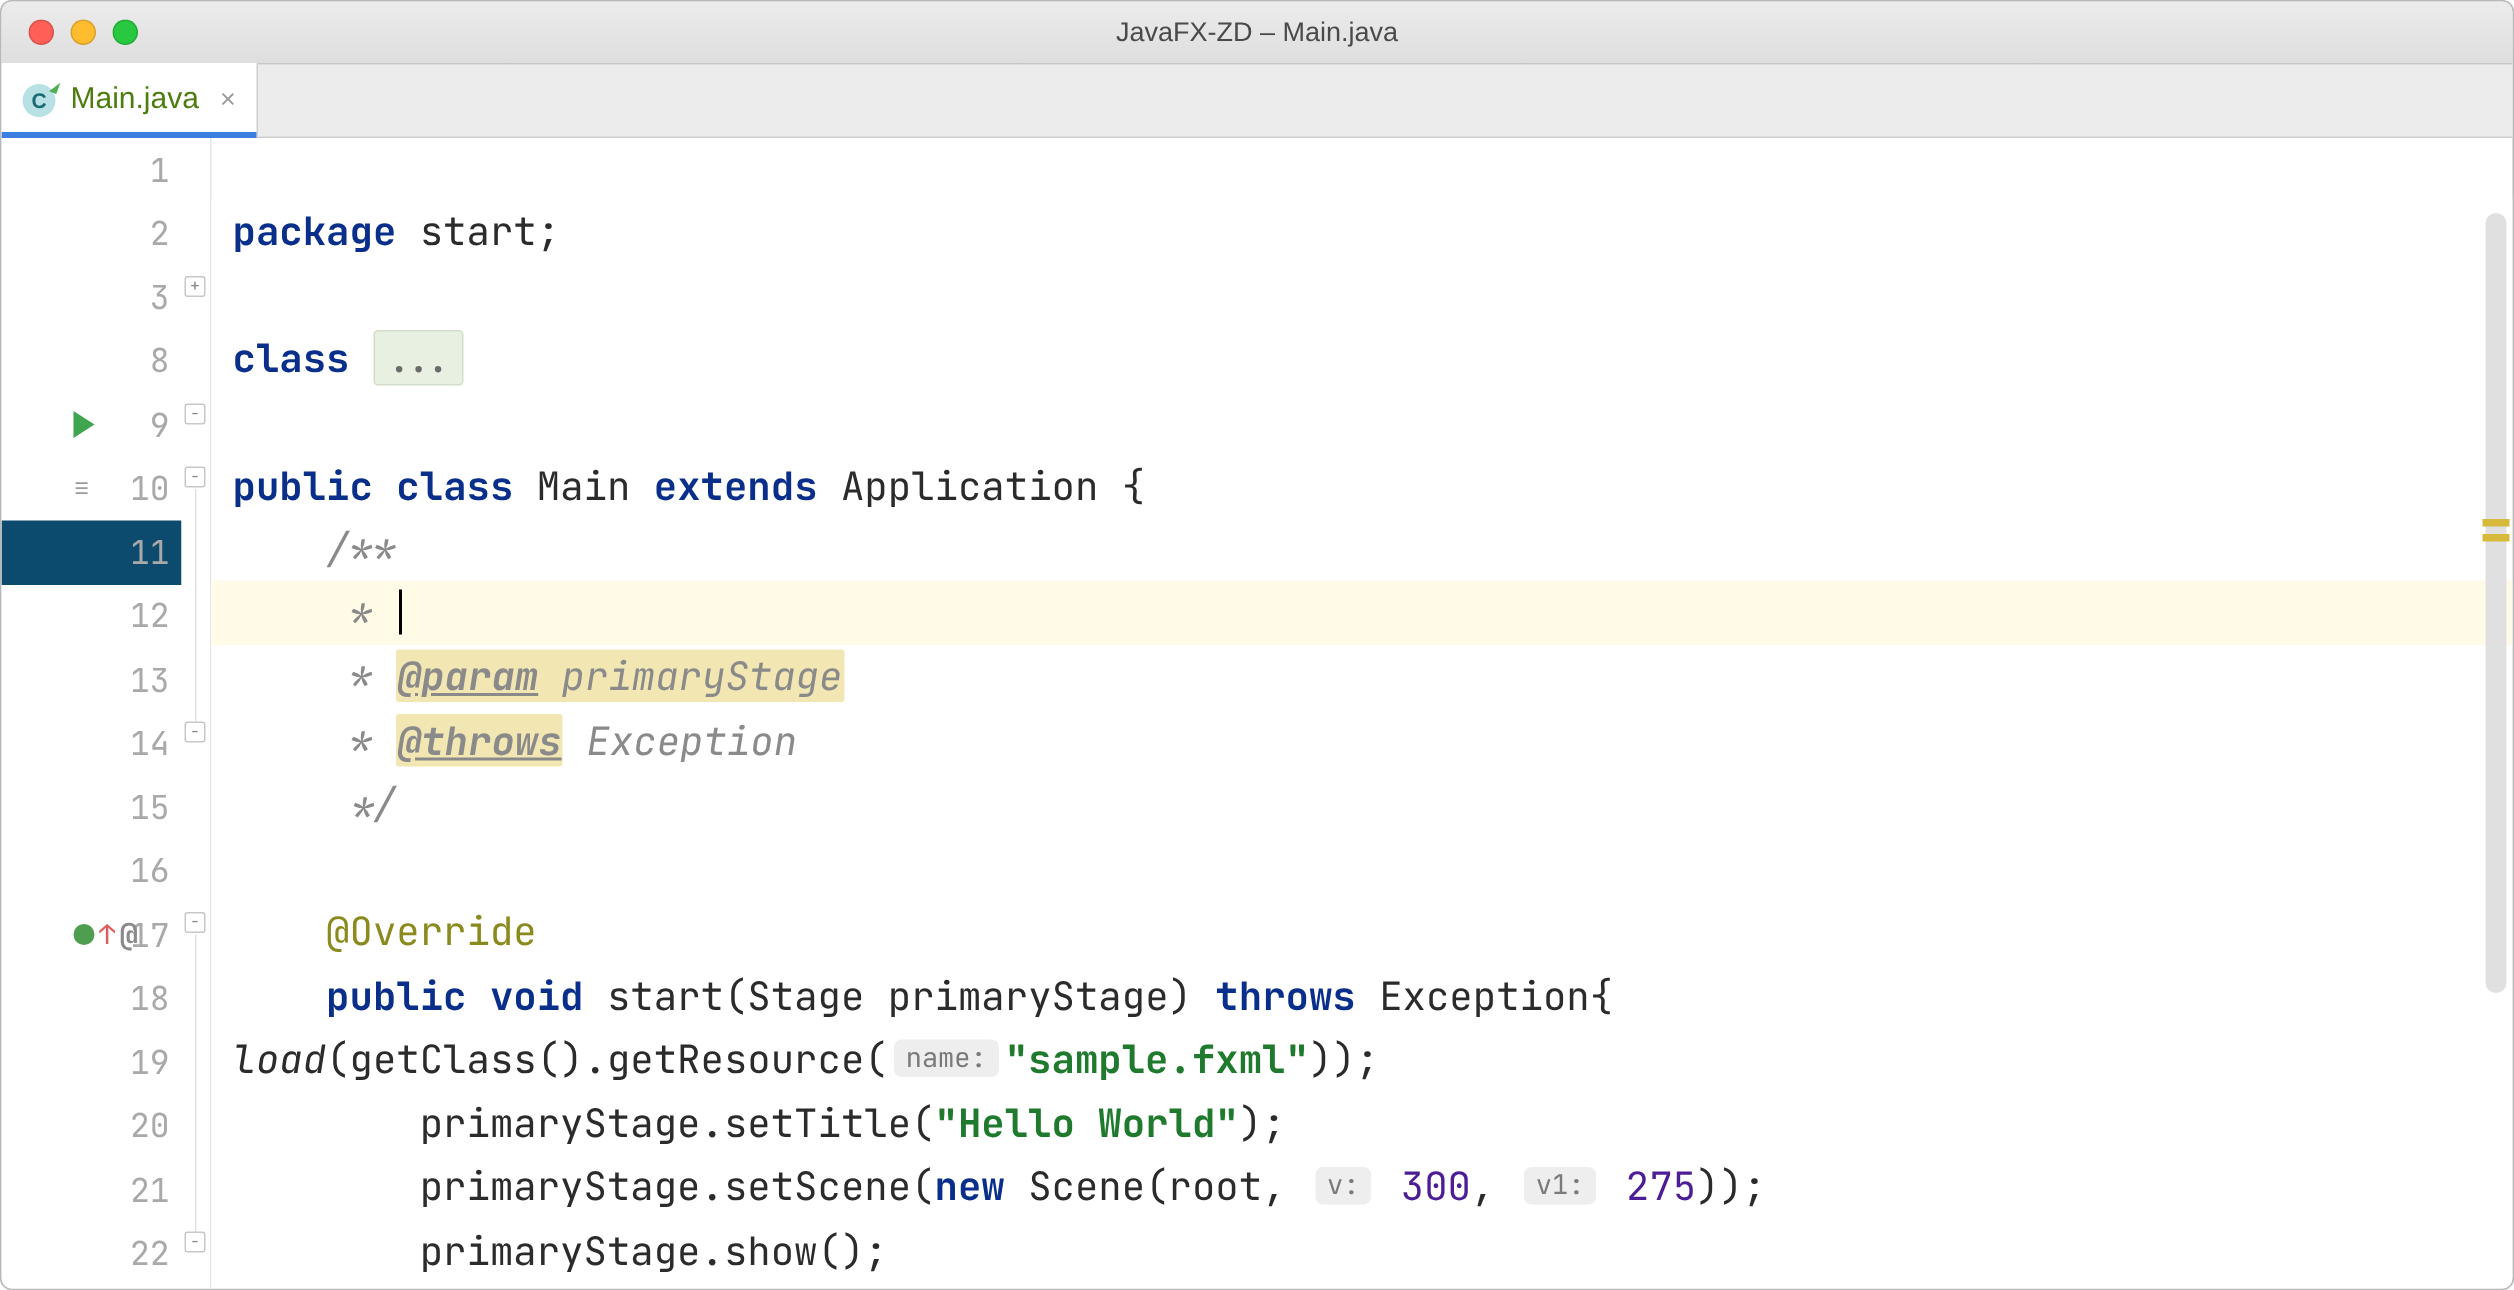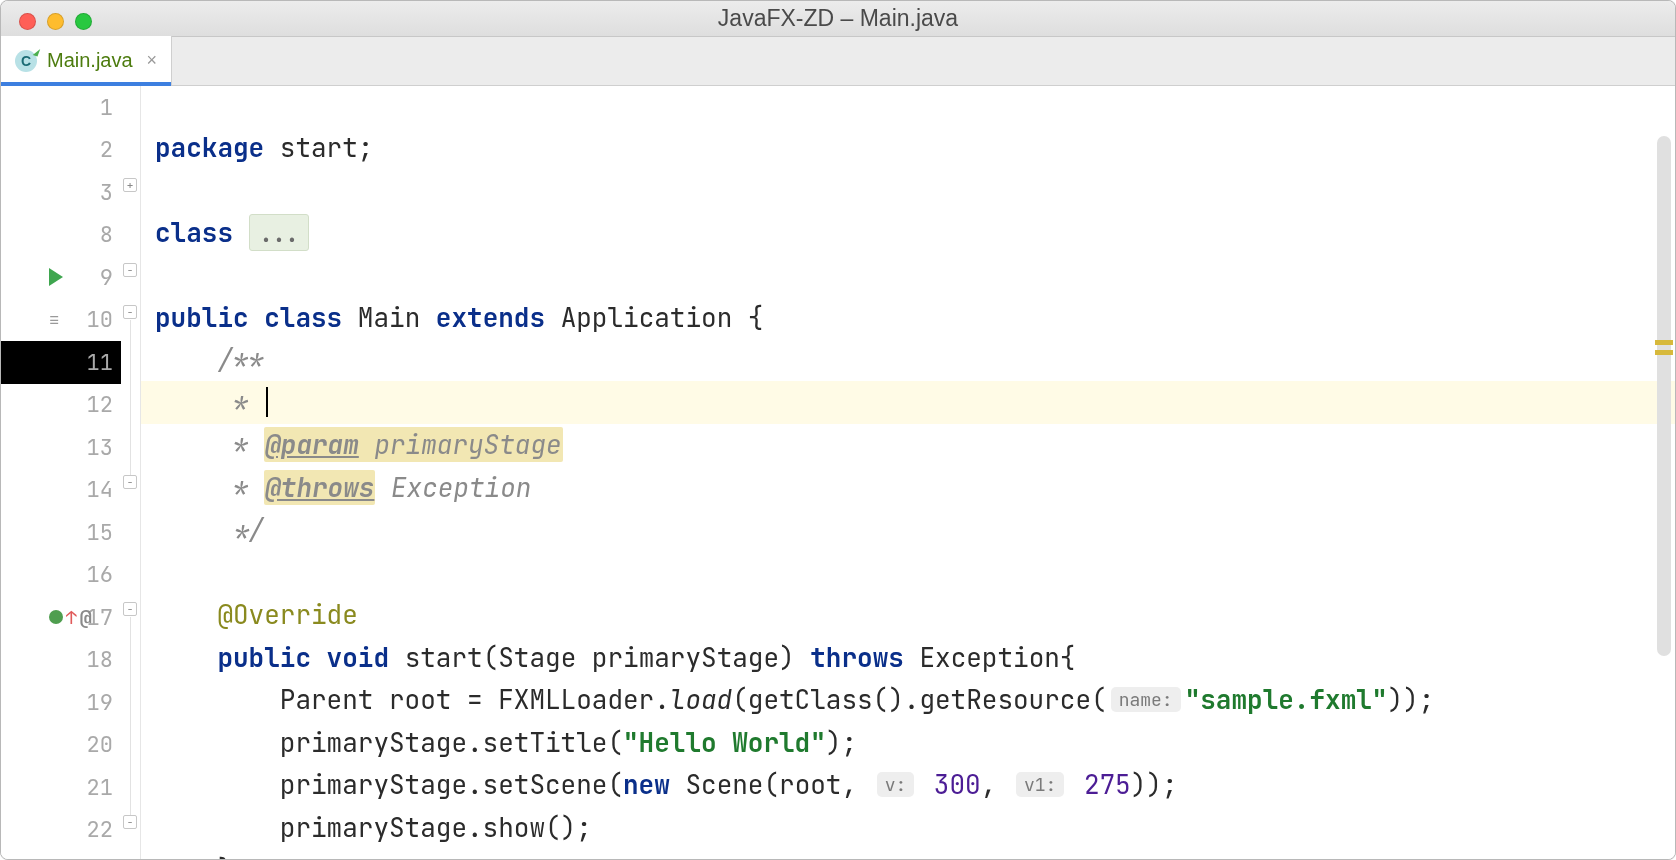--- a/index.html
+++ b/index.html
@@ -4,21 +4,21 @@
 <style>
   * { margin: 0; padding: 0; box-sizing: border-box; }
   html, body { width: 1676px; height: 860px; overflow: hidden; font-family: -apple-system, BlinkMacSystemFont, "Segoe UI", sans-serif; }
   .window { width: 100%; height: 100%; border: 1px solid #b8b8b8; border-radius: 8px; background: #fff; display: flex; flex-direction: column; overflow: hidden; box-shadow: 0 0 1px rgba(0,0,0,.2); }
   .titlebar { height: 42px; background: linear-gradient(#ececec,#dedede); border-bottom: 1px solid #c7c7c7; display: flex; align-items: center; position: relative; }
   .traffic { position: absolute; left: 18px; top: 12px; display: flex; gap: 11px; }
   .tl-btn { width: 17px; height: 17px; border-radius: 50%; border: 1px solid rgba(0,0,0,.15); }
   .tl-close { background:#ff5f57; }
   .tl-min   { background:#febc2e; }
   .tl-max   { background:#28c840; }
-  .title { margin: 4px auto; font-size: 23px; color:#4a4a4a; font-weight:400; }
+  .title { margin: 16px auto; font-size: 18px; color:#4a4a4a; font-weight:400; }
   .tabbar { height: 49px; background:#ececec; border-bottom:1px solid #cfcfcf; display:flex; align-items:flex-end; }
   .tab { height:49px; background:#fff; border-right:1px solid #cfcfcf; display:flex; align-items:center; padding:0 14px 0 14px; gap:10px; position:relative; }
   .tab::after { content:""; position:absolute; left:0; right:0; bottom:-1px; height:4px; background:#3d7fe0; }
   .file-icon { width:22px; height:22px; border-radius:50%; background:#b8e1e6; display:flex; align-items:center; justify-content:center; font-size:14px; font-weight:700; color:#1a6b74; position:relative; }
   .file-icon::after { content:""; position:absolute; top:-2px; right:-2px; width:0; height:0; border-left:5px solid transparent; border-bottom:8px solid #4caf50; transform:rotate(20deg); }
   .tab-label { font-size:20px; color:#4d7c0f; }
   .tab-close { font-size:18px; color:#9a9a9a; margin-left:4px; }
   .editor-area { flex:1; display:flex; font-family: "JetBrains Mono","Fira Code",Menlo,Consolas,monospace; font-size:26px; position:relative; }
   .gutter { width:120px; background:#fff; border-right:0; }
   .gutter-inner { display:flex; flex-direction:column; }
@@ -43,21 +43,21 @@
   .ann { color:#8a8a1f; }
   .str { color:#1f7a2e; font-weight:700; }
   .num-lit { color:#4c1d95; }
   .ital { font-style:italic; }
   .folded { background:#e8f0e2; border:1px solid #d2dec8; border-radius:3px; padding:0 6px; color:#6b6b6b; }
   .hint { background:#eeeeee; border-radius:5px; padding:1px 8px; color:#7a7a7a; font-size:18px; margin:0 4px; }
   .caret { display:inline-block; width:2px; height:30px; background:#000; vertical-align:middle; margin-left:2px; }
   .scrollbar { position:absolute; right:4px; top:10px; width:14px; height:520px; background:#e0e0e0; border-radius:7px; }
   .scroll-marks { position:absolute; right:2px; top:0; width:18px; height:100%; }
   .mark { position:absolute; right:0; width:18px; height:5px; background:#d7b93c; }
-  .gline.hl { background:#000000;align-items:center; }
+  .gline.hl { background:#0c4a6e;align-items:center; }
   .fold-plus::before { content:"+"; }
   .fold-minus::before { content:"−"; }
 </style>
 </head>
 <body>
 
 <div class="window">
 
   <div class="titlebar">
     <div class="traffic">
@@ -166,21 +166,21 @@
       <div class="cline"></div>
       <div class="cline"><span class="kw">public</span><span> </span><span class="kw">class</span><span> Main </span><span class="kw">extends</span><span> Application {</span></div>
       <div class="cline"><span class="cmt">    /**</span></div>
       <div class="cline hl-line"><span class="cmt">     * </span><span class="caret"></span></div>
       <div class="cline"><span class="cmt">     * </span><span class="doc-hl"><span class="doc-tag">@param</span><span class="cmt"> primaryStage</span></span></div>
       <div class="cline"><span class="cmt">     * </span><span class="doc-hl"><span class="doc-tag">@throws</span></span><span class="cmt"> Exception</span></div>
       <div class="cline"><span class="cmt">     */</span></div>
       <div class="cline"></div>
       <div class="cline"><span class="ann">    @Override</span></div>
       <div class="cline"><span>    </span><span class="kw">public</span><span class="kw"> void</span><span> start(Stage primaryStage) </span><span class="kw">throws</span><span> Exception{</span></div>
-      <div class="cline"><span>        Parent root = FXMLLoader.</span><span class="ital">load</span><span>(getClass().getResource(</span><span class="hint">name:</span><span class="str">"sample.fxml"</span><span>));</span></div>
+      <div class="cline"><span class="ital">load</span><span>(getClass().getResource(</span><span class="hint">name:</span><span class="str">"sample.fxml"</span><span>));</span></div>
       <div class="cline"><span>        primaryStage.setTitle(</span><span class="str">"Hello World"</span><span>);</span></div>
       <div class="cline"><span>        primaryStage.setScene(</span><span class="kw">new</span><span> Scene(root, </span><span class="hint">v:</span><span> </span><span class="num-lit">300</span><span>, </span><span class="hint">v1:</span><span> </span><span class="num-lit">275</span><span>));</span></div>
       <div class="cline"><span>        primaryStage.show();</span></div>
       <div class="cline"><span>    }</span></div>
 
       <div class="scrollbar"></div>
       <div class="scroll-marks">
         <div class="mark" style="top:214px"></div>
         <div class="mark" style="top:224px"></div>
       </div>

